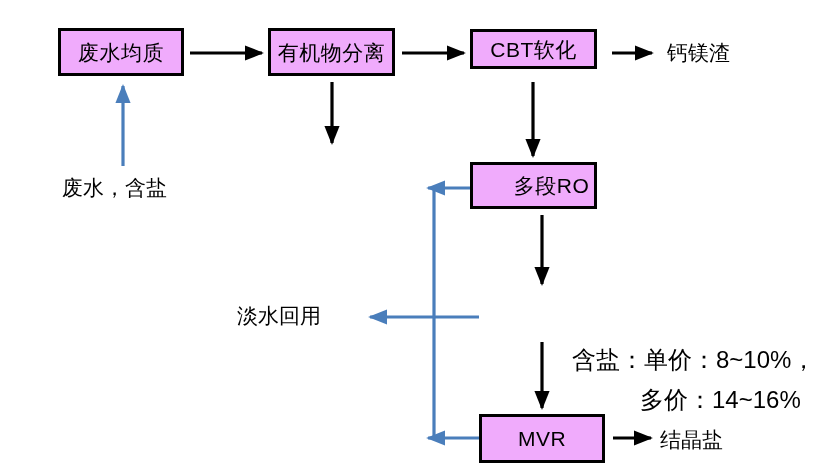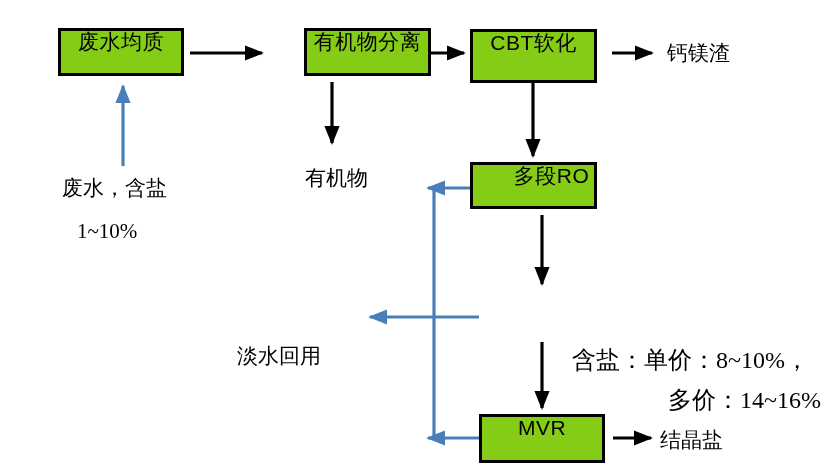--- a/index.html
+++ b/index.html
@@ -12,38 +12,37 @@
     position: relative;
     width: 835px;
     height: 473px;
     background: #ffffff;
     font-family: "Liberation Sans", "DejaVu Sans", sans-serif;
     overflow: hidden;
   }
   .node {
     position: absolute;
     box-sizing: border-box;
-    background: #84cc16;
+    background: #f0abfc;
     border: 3px solid #000000;
     display: flex;
-    align-items: flex-start;
+    align-items: center;
     justify-content: center;
     color: #000000;
     font-size: 21px;
     letter-spacing: 0.5px;
     line-height: 1;
     white-space: nowrap;
   }
   .label {
     position: absolute;
     color: #000000;
     font-size: 21px;
     line-height: 1.25;
     white-space: nowrap;
-    font-family: Liberation Serif, serif;
   }
   .label.small-note {
     font-size: 24px;
   }
   svg.edges {
     position: absolute;
     left: 0;
     top: 0;
     width: 835px;
     height: 473px;
@@ -89,46 +88,44 @@
 
     <line x1="470" y1="188" x2="428" y2="188" stroke="#4a7ebb" stroke-width="3.2" marker-end="url(#arrow-blue)"></line>
 
     <line x1="479" y1="438" x2="428" y2="438" stroke="#4a7ebb" stroke-width="3.2" marker-end="url(#arrow-blue)"></line>
   </svg>
 
   <div class="node" style="left:58px; top:28px; width:126px; height:48px;">
     <span>废水均质</span>
   </div>
 
-  <div class="node" style="left:268px; top:28px; width:127px; height:48px;margin-left:36px;">
+  <div class="node" style="left:268px; top:28px; width:127px; height:48px;">
     <span>有机物分离</span>
   </div>
 
-  <div class="node" style="left:470px; top:29px; width:127px; height:54px;">
+  <div class="node" style="left:470px; top:29px; width:127px; height:40px;">
     <span>CBT软化</span>
   </div>
 
   <div class="node" style="left:470px; top:162px; width:127px; height:47px;padding-left:36px;">
     <span>多段RO</span>
   </div>
 
 
   <div class="node" style="left:479px; top:414px; width:126px; height:49px;">
     <span>MVR</span>
   </div>
 
   <div class="label" style="left:62px; top:175px;">废水，含盐</div>
 
-  <div class="label" style="left:77px; top:218px;">1~10%</div>
 
-  <div class="label" style="left:305px; top:165px;">有机物</div>
 
   <div class="label" style="left:667px; top:40px;">钙镁渣</div>
 
-  <div class="label" style="left:237px; top:303px;margin-top:40px;">淡水回用</div>
+  <div class="label" style="left:237px; top:303px;">淡水回用</div>
 
   <div class="label small-note" style="left:572px; top:345px;">含盐：单价：8~10%，</div>
 
-  <div class="label small-note" style="left:668px; top:385px;">多价：14~16%</div>
+  <div class="label small-note" style="left:640px; top:385px;">多价：14~16%</div>
 
   <div class="label" style="left:660px; top:427px;">结晶盐</div>
 
 </div>
 
 </body></html>

